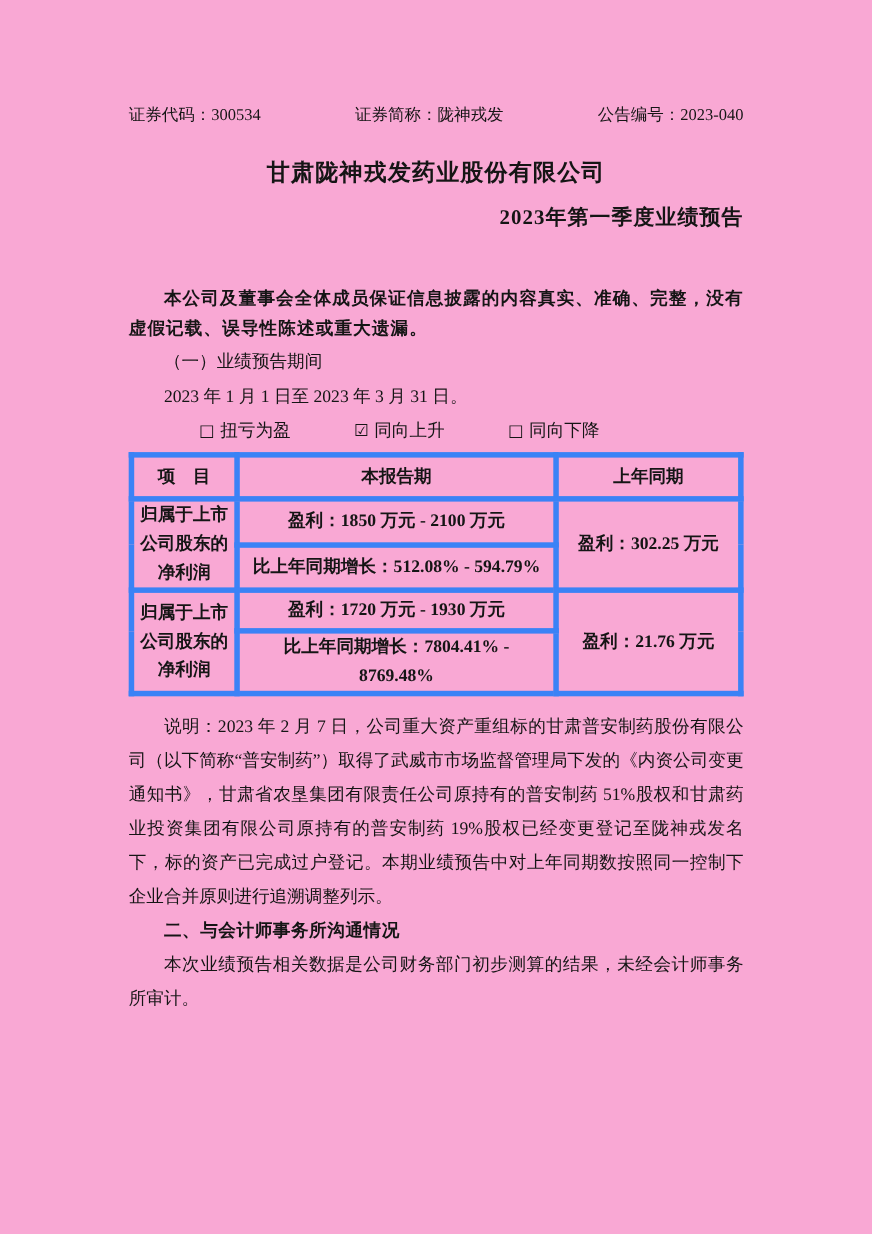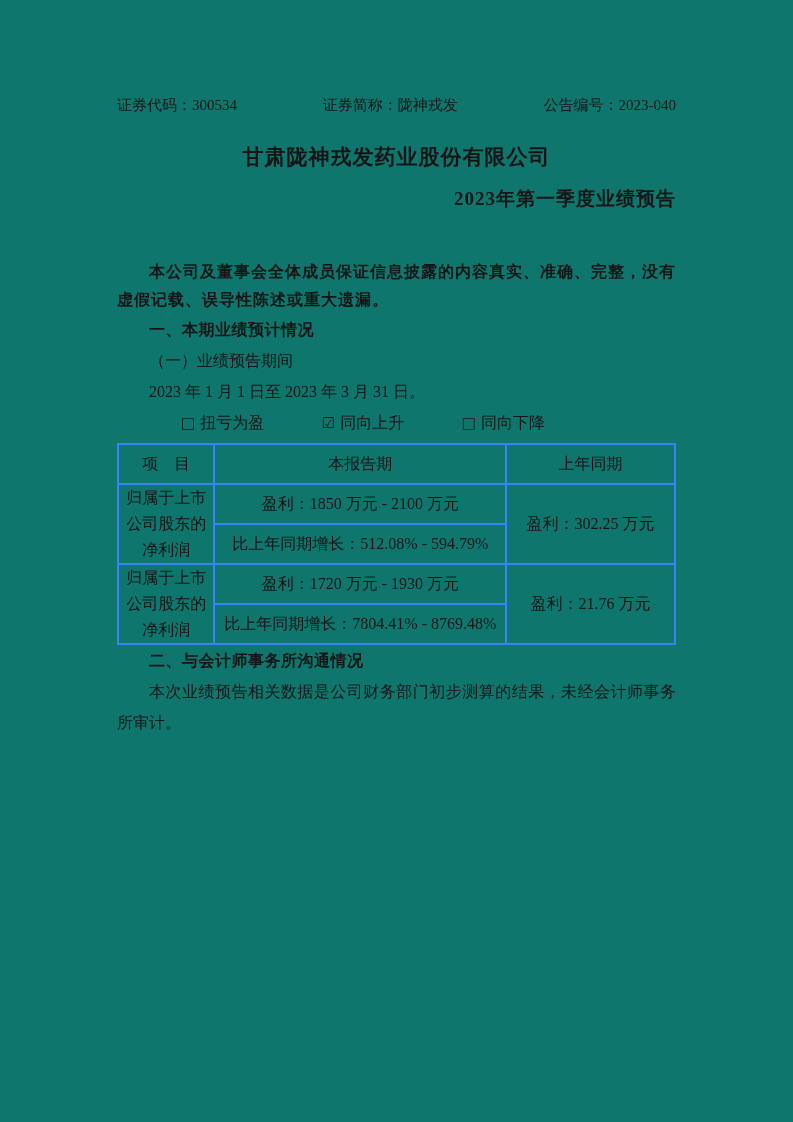--- a/index.html
+++ b/index.html
@@ -1,20 +1,20 @@
 <!DOCTYPE html>
 <html><head>
 <meta charset="utf-8">
 <style>
   html,body{margin:0;padding:0;background:#ffffff;}
   .page{
     position:relative;
     width:793px;height:1122px;
     margin:0 auto;
-    background:#0f766e;
+    background:#f9a8d4;
     color:#151515;
     font-family:"Liberation Serif","DejaVu Serif",serif;
     box-sizing:border-box;
     padding:96px 117px 4px 117px;
     overflow:hidden;
   }
   .doc-header{
     display:flex;
     justify-content:space-between;
     align-items:baseline;
@@ -74,25 +74,25 @@
     font-size:15px;
     margin-right:2px;
   }
   table.forecast{
     margin-top:4px;
     width:100%;
     border-collapse:collapse;
     table-layout:fixed;
   }
   table.forecast td,table.forecast th{
-    border:2px solid #3b82f6;
+    border:5px solid #3b82f6;
     text-align:center;
     vertical-align:middle;
     font-size:16px;
-    font-weight:normal;
+    font-weight:bold;
     line-height:26px;
     padding:0 5px;
     box-sizing:border-box;
     overflow:hidden;
   }
   tr.hdr{height:40px;}
   tr.data{height:37px;}
   .note{
     margin:12px 0 0 0;
     font-size:16px;
@@ -117,21 +117,20 @@
     <span>证券代码：300534</span>
     <span>证券简称：陇神戎发</span>
     <span>公告编号：2023-040</span>
   </div>
 
   <h1 class="doc-title">甘肃陇神戎发药业股份有限公司</h1>
   <h2 class="doc-subtitle">2023年第一季度业绩预告</h2>
 
   <p class="disclaimer">本公司及董事会全体成员保证信息披露的内容真实、准确、完整，没有虚假记载、误导性陈述或重大遗漏。</p>
 
-  <p class="line sec-heading sec1-heading">一、本期业绩预计情况</p>
   <p class="line">（一）业绩预告期间</p>
   <p class="line">2023 年 1 月 1 日至 2023 年 3 月 31 日。</p>
 
 
   <p class="line options"><span class="opt"><span class="cb">□</span><span>扭亏为盈</span></span><span class="opt"><span class="cb">☑</span><span>同向上升</span></span><span class="opt"><span class="cb">□</span><span>同向下降</span></span></p>
 
   <table class="forecast">
     <colgroup>
       <col style="width:17.3%">
       <col style="width:52.4%">
@@ -155,17 +154,18 @@
       <td rowspan="2">归属于上市公司股东的净利润</td>
       <td>盈利：1720 万元 - 1930 万元</td>
       <td rowspan="2">盈利：21.76 万元</td>
     </tr>
     <tr class="data">
       <td>比上年同期增长：7804.41% - 8769.48%</td>
     </tr>
   </tbody>
     </table>
 
+  <p class="note">说明：2023 年 2 月 7 日，公司重大资产重组标的甘肃普安制药股份有限公司（以下简称“普安制药”）取得了武威市市场监督管理局下发的《内资公司变更通知书》，甘肃省农垦集团有限责任公司原持有的普安制药 51%股权和甘肃药业投资集团有限公司原持有的普安制药 19%股权已经变更登记至陇神戎发名下，标的资产已完成过户登记。本期业绩预告中对上年同期数按照同一控制下企业合并原则进行追溯调整列示。</p>
 
   <p class="line sec-heading">二、与会计师事务所沟通情况</p>
   <p class="sec2-body">本次业绩预告相关数据是公司财务部门初步测算的结果，未经会计师事务所审计。</p>
 
 </div>
 
 </body></html>

